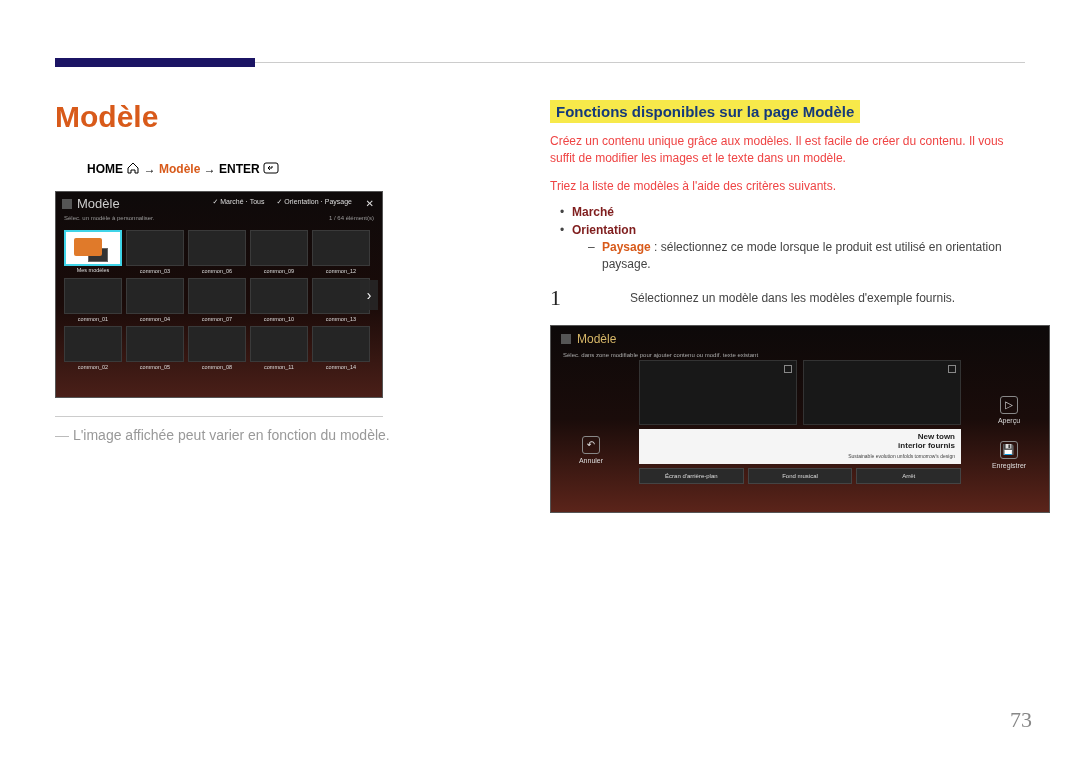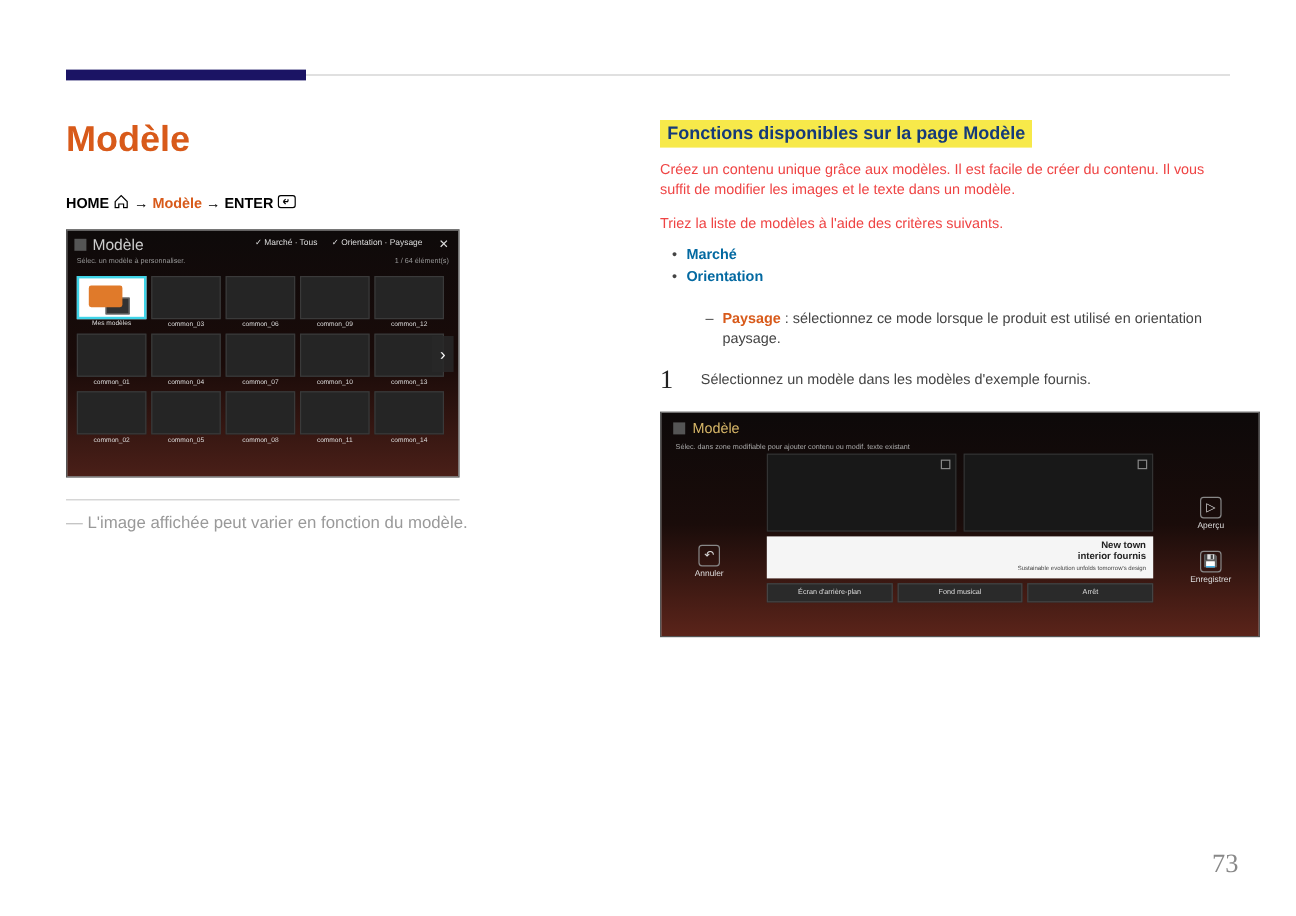--- a/index.html
+++ b/index.html
@@ -37,20 +37,21 @@
     color: #d85a1a;
     font-size: 30px;
     font-weight: bold;
     margin-bottom: 28px;
   }
   .breadcrumb {
     font-size: 12px;
     font-weight: bold;
     color: #000;
     margin-bottom: 14px;
+    margin-left: 32px;
   }
   .breadcrumb .orange { color: #d85a1a; }
   .home-icon, .enter-icon {
     display: inline-block;
     vertical-align: middle;
   }
   .screenshot1 {
     width: 328px;
     height: 207px;
     background: linear-gradient(to bottom, #0e0a0a 0%, #1a0b09 55%, #4a1f18 100%);
@@ -171,25 +172,25 @@
     color: #444;
     margin-bottom: 4px;
     position: relative;
     padding-left: 12px;
   }
   .bullets > li::before {
     content: "•";
     position: absolute; left: 0; top: 0;
     color: #444;
   }
-  .bullets .orange { color: #0369a1; font-weight: bold; text-align: right; }
+  .bullets .orange { color: #7f1d1d; font-weight: bold; text-align: right; }
   .sublist {
     list-style: none;
     padding-left: 16px;
-    margin-top: 20px;
+    margin-top: 2px;
   }
   .sublist li {
     font-size: 12px;
     color: #444;
     position: relative;
     padding-left: 14px;
     margin-bottom: 3px;
     line-height: 1.4;
   }
   .sublist li::before {
@@ -202,21 +203,21 @@
     align-items: flex-start;
     gap: 16px;
     margin: 12px 0 14px 0;
   }
   .step-num {
     font-family: Georgia, serif;
     font-size: 22px;
     color: #222;
     width: 18px;
   }
-  .step-text { font-size: 12px; color: #444; padding-top: 6px; }
+  .step-text { font-size: 12px; color: #444; padding-top: 6px; margin-left: 46px; }
 
   .screenshot2 {
     width: 500px;
     height: 188px;
     background: linear-gradient(to bottom, #0d0909 0%, #1a0c0a 50%, #5b241a 100%);
     border: 1px solid #555;
     position: relative;
   }
   .ss2-header {
     display: flex; align-items: center;

